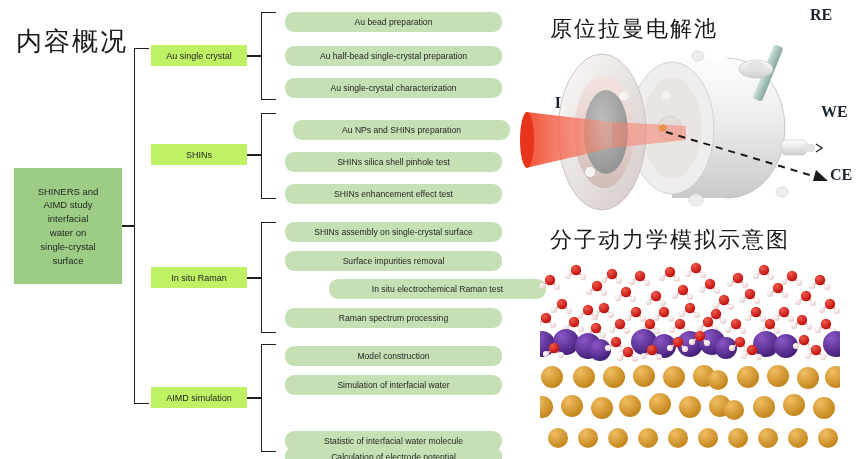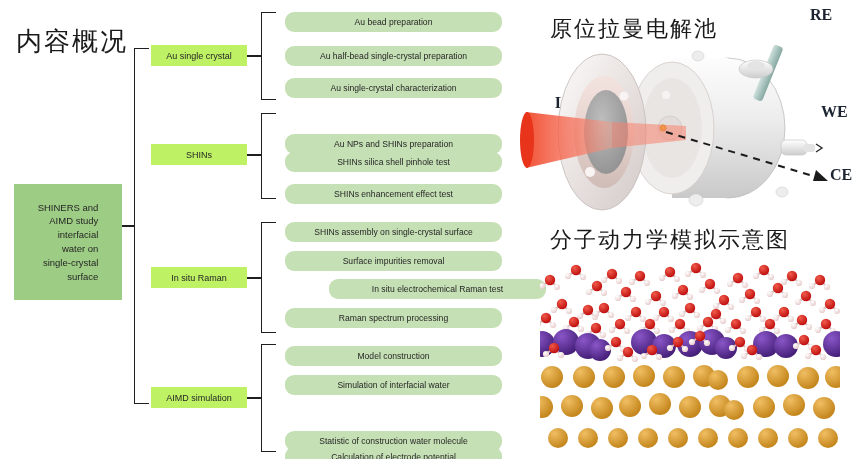--- a/index.html
+++ b/index.html
@@ -7,22 +7,22 @@
        font-family:"Liberation Sans","DejaVu Sans",sans-serif;color:#222;}
 
   .cjk-title{font-family:"DejaVu Serif","Liberation Serif",serif;
              font-weight:500;color:#1a1a1a;letter-spacing:2px;position:absolute;text-align:right;}
 
   
   #flow{position:absolute;left:0;top:0;width:520px;height:459px;}
 
   .root-box{position:absolute;left:14px;top:168px;width:108px;height:116px;
             background:#9dcd84;display:flex;align-items:center;justify-content:center;
-            text-align:right;font-size:9.5px;line-height:1.45;color:#262626;padding:0 6px;
-            box-sizing:border-box;white-space:pre-line;margin-top:16px;}
+            text-align:center;font-size:9.5px;line-height:1.45;color:#262626;padding:0 6px;
+            box-sizing:border-box;white-space:pre-line;}
 
   .cat-box{position:absolute;left:151px;width:96px;height:21px;background:#bef264;
            display:flex;align-items:center;justify-content:center;
            font-size:9px;color:#262626;text-align:center;}
 
   .leaf-box{position:absolute;left:285px;width:217px;height:20px;background:#c5e0b4;
             display:flex;align-items:center;justify-content:center;
             font-size:8.6px;color:#262626;text-align:right;border-radius:9px;}
 
   
@@ -61,41 +61,41 @@
   <div class="bracket" style="left:261px;top:12px;width:14px;height:86px;"></div>
 
   <div class="leaf-box" style="top:12px;">Au bead preparation</div>
   <div class="leaf-box" style="top:46px;">Au half-bead single-crystal preparation</div>
   <div class="leaf-box" style="top:78px;">Au single-crystal characterization</div>
 
   <div class="cat-box" style="top:144px;">SHINs</div>
   <div class="stub" style="left:247px;top:154px;width:14px;"></div>
   <div class="bracket" style="left:261px;top:113px;width:14px;height:84px;"></div>
 
-  <div class="leaf-box" style="top:134px;">Au NPs and SHINs preparation</div>
+  <div class="leaf-box" style="top:120px;margin-left:8px;">Au NPs and SHINs preparation</div>
   <div class="leaf-box" style="top:152px;">SHINs silica shell pinhole test</div>
   <div class="leaf-box" style="top:184px;">SHINs enhancement effect test</div>
 
   <div class="cat-box" style="top:267px;">In situ Raman</div>
   <div class="stub" style="left:247px;top:277px;width:14px;"></div>
   <div class="bracket" style="left:261px;top:222px;width:14px;height:109px;"></div>
 
   <div class="leaf-box" style="top:222px;">SHINs assembly on single-crystal surface</div>
   <div class="leaf-box" style="top:251px;">Surface impurities removal</div>
   <div class="leaf-box" style="top:279px;margin-left:44px;">In situ electrochemical Raman test</div>
   <div class="leaf-box" style="top:308px;">Raman spectrum processing</div>
 
   <div class="cat-box" style="top:387px;">AIMD simulation</div>
   <div class="stub" style="left:247px;top:397px;width:14px;"></div>
   <div class="bracket" style="left:261px;top:344px;width:14px;height:106px;"></div>
 
   <div class="leaf-box" style="top:346px;">Model construction</div>
   <div class="leaf-box" style="top:375px;">Simulation of interfacial water</div>
   <div class="leaf-box" style="top:403px;margin-top:44px;">Calculation of electrode potential</div>
-  <div class="leaf-box" style="top:431px;">Statistic of construction water molecule</div>
+  <div class="leaf-box" style="top:431px;">Statistic of interfacial water molecule</div>
 </div>
 
 <div id="right">
 
   <div class="cjk-title" style="left:30px;top:14px;font-size:22px;">原位拉曼电解池</div>
 
   <div class="label-small" style="left:290px;top:6px;">RE</div>
   <div class="label-small" style="left:35px;top:94px;">Laser</div>
   <div class="label-small" style="left:301px;top:103px;">WE</div>
   <div class="label-small" style="left:310px;top:166px;">CE</div>

